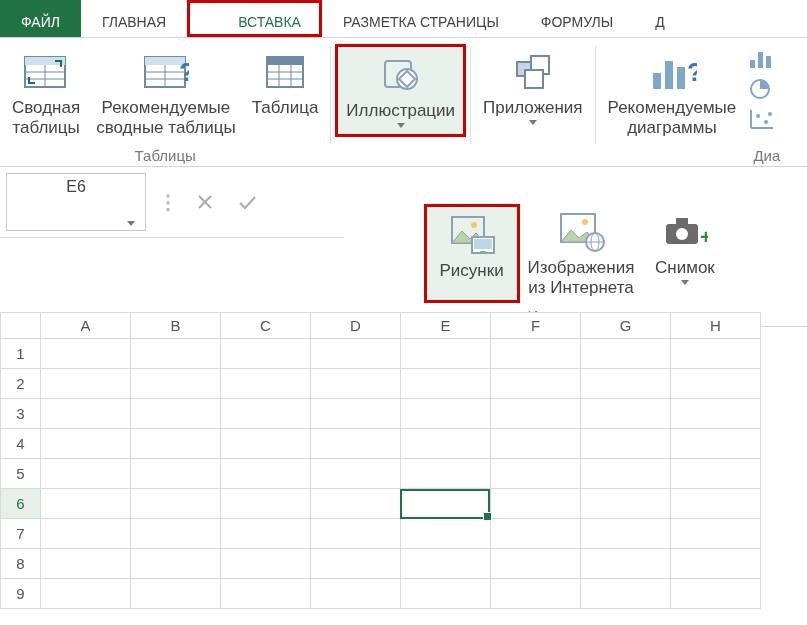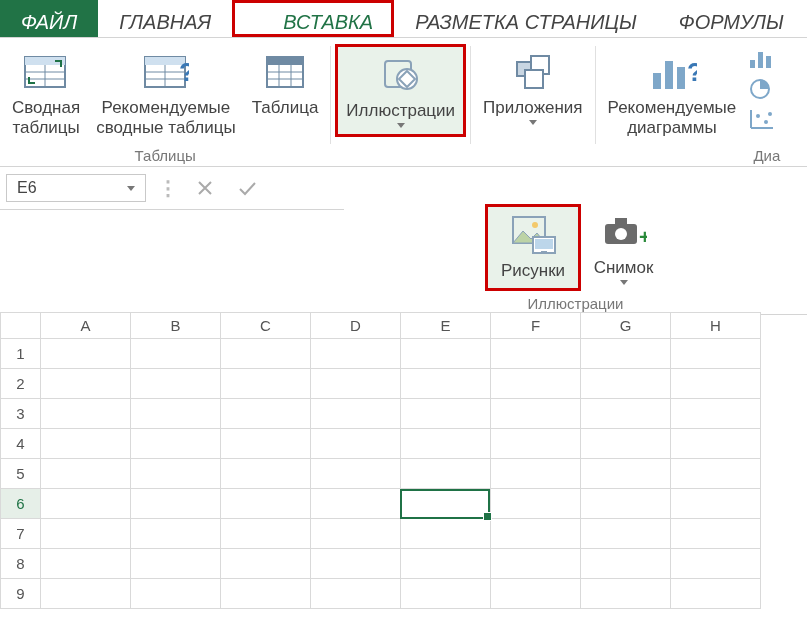--- a/index.html
+++ b/index.html
@@ -1,22 +1,22 @@
 <!DOCTYPE html>
 <html><head>
 <meta charset="utf-8">
 <style>
 * { box-sizing: border-box; margin: 0; padding: 0; font-family: "Segoe UI", Tahoma, Arial, sans-serif; }
 body { background: #fff; width: 807px; height: 625px; overflow: hidden; color: #444; }
 
 
 .tabs { display: flex; align-items: stretch; height: 38px; border-bottom: 1px solid #d4d4d4; }
 .tab {
-  padding: 0 18px; font-size: 20px; line-height: 38px; color: #444;
-  border: 3px solid transparent; cursor: pointer; white-space: nowrap; font-style: italic;
+  padding: 0 18px; font-size: 14px; line-height: 38px; color: #444;
+  border: 3px solid transparent; cursor: pointer; white-space: nowrap;
 }
 .tab.file { background: #217346; color: #fff; font-weight: 400; }
 .tab.highlight { border: 3px solid #c00; color: #217346; padding-left: 48px; }
 
 
 .ribbon { display: flex; border-bottom: 1px solid #d4d4d4; padding-top: 6px; background: #fff; }
 .group { display: flex; flex-direction: column; align-items: center; padding: 0 4px; }
 .group-items { display: flex; }
 .group-label { font-size: 15px; color: #777; padding: 4px 0 2px; }
 .sep { width: 1px; background: #e0e0e0; align-self: stretch; margin: 2px 0 22px; }
@@ -40,21 +40,21 @@
   display: flex; background: #fff; border-bottom: 1px solid #d4d4d4; padding-top: 6px;
 }
 .ribbon2 .group-label { width: 100%; text-align: center; }
 
 
 .fbar {
   display: flex; align-items: center; gap: 12px; padding: 6px 6px; border-bottom: 1px solid #d4d4d4;
 }
 .namebox {
   display: flex; align-items: center; gap: 25px; width: 140px;
-  border: 1px solid #c9c9c9; padding: 4px 10px; font-size: 16px; background: #fff;
+  border: 1px solid #c9c9c9; padding: 4px 10px; font-size: 16px; background: #fff; flex-direction: column;
 }
 .namebox .caret { margin-left: auto; }
 .fbar .divider { color: #bbb; font-size: 20px; font-weight: bold; }
 .fx-btn { width: 30px; height: 30px; display: flex; align-items: center; justify-content: center; color: #aaa; }
 .fx-btn svg { stroke: #aaa; }
 
 
 .sheet { position: absolute; top: 312px; left: 0; right: 0; bottom: 0; }
 .grid { border-collapse: collapse; }
 .grid th, .grid td {
@@ -247,20 +247,34 @@
           <svg width="48" height="44">
               <rect x="4" y="4" width="32" height="26" fill="none" stroke="#8aa2b8" stroke-width="2"></rect>
               <circle cx="26" cy="12" r="3" fill="#f3c96b"></circle>
               <path d="M4 30 L14 18 L22 26 L28 20 L36 30 Z" fill="#bcd3a6" stroke="#8aa2b8"></path>
               <rect x="24" y="24" width="22" height="16" fill="#fff" stroke="#8aa2b8" stroke-width="2"></rect>
               <rect x="26" y="26" width="18" height="10" fill="#bcd6ea"></rect>
               <rect x="32" y="38" width="6" height="3" fill="#8aa2b8"></rect>
             </svg>
         </div>
         <div class="lbl">Рисунки</div>
+      </div>
+      <div class="big-btn">
+        <div class="icon-box">
+          <svg width="48" height="44">
+              <rect x="4" y="4" width="34" height="28" fill="none" stroke="#8aa2b8" stroke-width="2"></rect>
+              <circle cx="28" cy="12" r="3" fill="#f3c96b"></circle>
+              <path d="M4 32 L14 20 L22 28 L30 22 L38 32 Z" fill="#bcd3a6" stroke="#8aa2b8"></path>
+              <circle cx="38" cy="32" r="9" fill="#fff" stroke="#8aa2b8" stroke-width="2"></circle>
+              <ellipse cx="38" cy="32" rx="4" ry="9" fill="none" stroke="#8aa2b8"></ellipse>
+              <line x1="29" y1="32" x2="47" y2="32" stroke="#8aa2b8"></line>
+            </svg>
+        </div>
+        <div class="lbl" style="white-space:pre-line">Изображения
+из Интернета</div>
       </div>
       <div class="big-btn" style="min-width:85px">
         <div class="icon-box">
           <svg width="46" height="40">
               <rect x="4" y="12" width="32" height="20" rx="3" fill="#6b6b6b"></rect>
               <rect x="14" y="6" width="12" height="8" fill="#6b6b6b"></rect>
               <circle cx="20" cy="22" r="6" fill="#fff"></circle>
               <text x="38" y="32" font-size="20" fill="#2a8a3a" font-weight="bold">+</text>
             </svg>
         </div>

